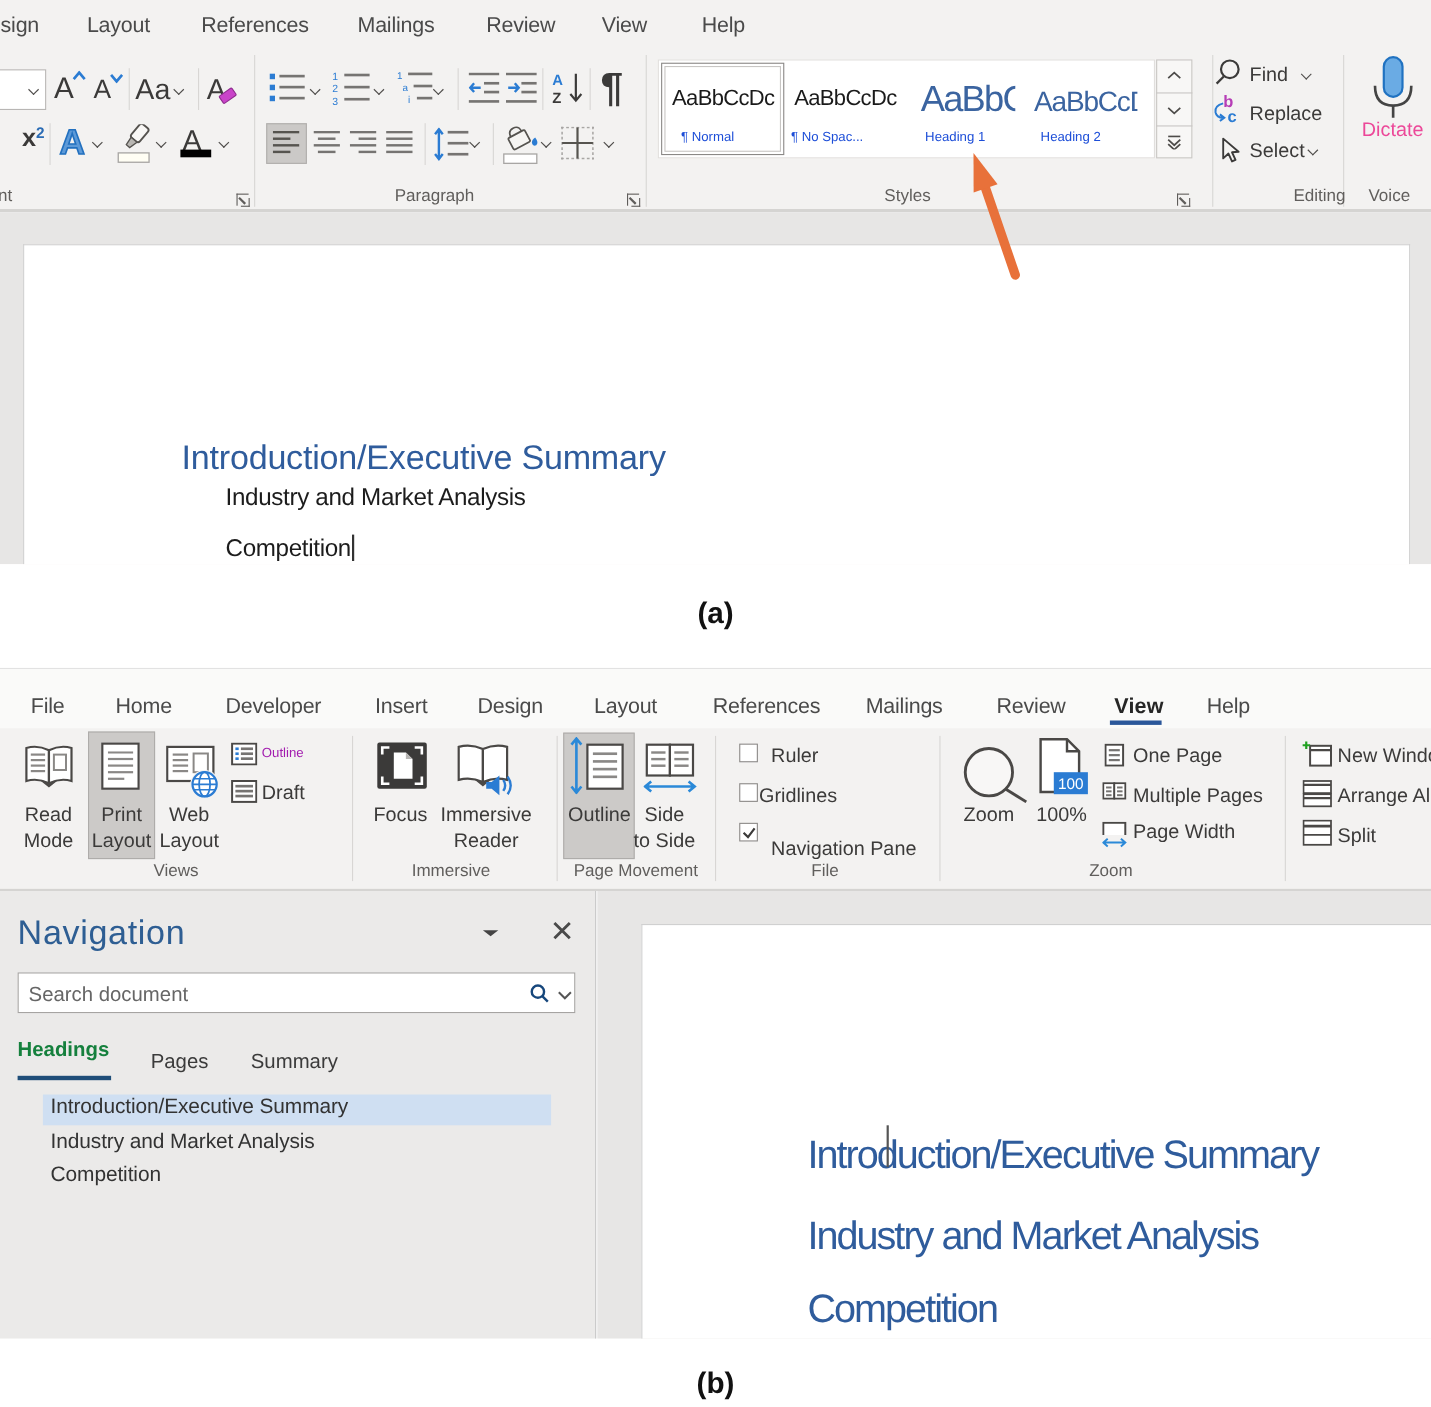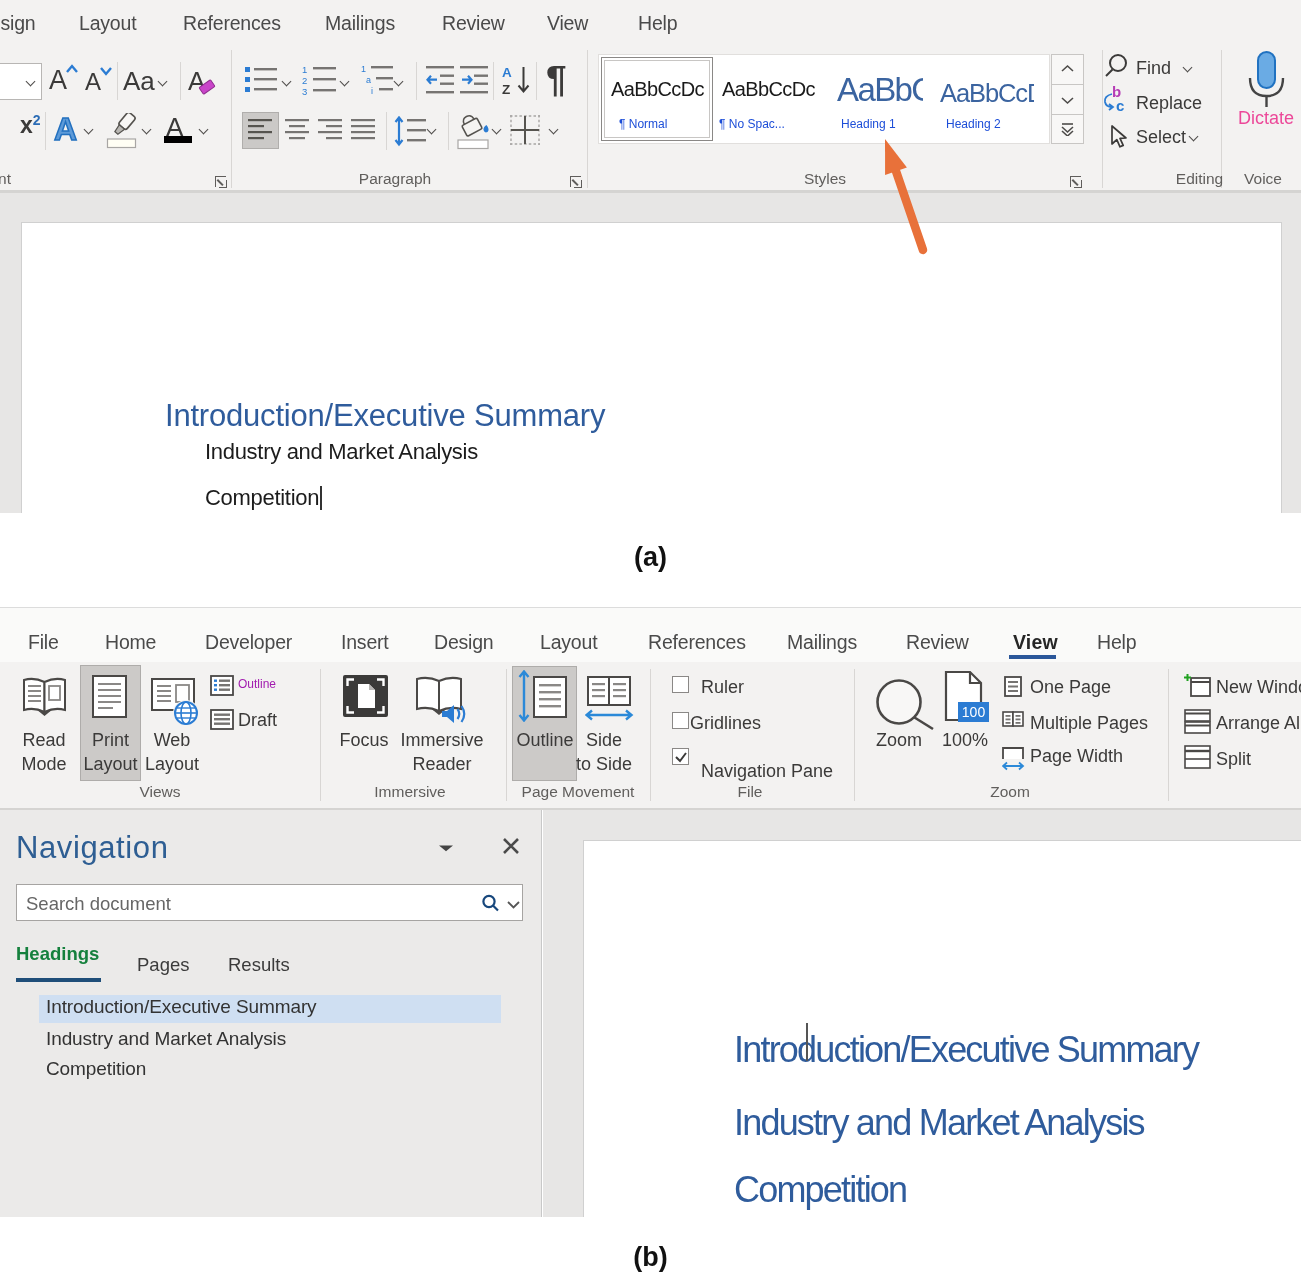--- a/index.html
+++ b/index.html
@@ -487,21 +487,21 @@
   <svg class="abs" style="left:481px;top:287px" width="20" height="19">
         <circle cx="8" cy="7.5" r="5.6" fill="none" stroke="#17477c" stroke-width="2.2"></circle>
         <line x1="12" y1="11.5" x2="17" y2="16.5" stroke="#17477c" stroke-width="2.2"></line>
       </svg>
   <svg class="abs" style="left:506px;top:293px" width="15" height="9">
         <path d="M2 2 L7.5 7.5 L13 2" stroke="#555" stroke-width="1.8" fill="none"></path>
       </svg>
   <div class="txt" style="left:16px;top:336px;font-size:18.5px;font-weight:bold;color:#15803d">Headings</div>
   <div class="abs" style="left:16px;top:371px;width:85px;height:4px;background:#1f4e79"></div>
   <div class="txt" style="left:137px;top:347px;font-size:18.5px;color:#3b3b3b">Pages</div>
-  <div class="txt" style="left:228px;top:347px;font-size:18.5px;color:#3b3b3b">Results</div>
+  <div class="txt" style="left:228px;top:347px;font-size:18.5px;color:#3b3b3b">Summary</div>
   <div class="abs" style="left:39px;top:388px;width:462px;height:28px;background:#cfdff2"></div>
   <div class="txt" style="left:46px;top:389px;font-size:19px;color:#333;letter-spacing:-0.1px">Introduction/Executive Summary</div>
   <div class="txt" style="left:46px;top:421px;font-size:19px;color:#333;letter-spacing:-0.1px">Industry and Market Analysis</div>
   <div class="txt" style="left:46px;top:451px;font-size:19px;color:#333;letter-spacing:-0.1px">Competition</div>
 
   <div class="txt" style="left:734px;top:422px;font-size:36px;color:#2f5c9c;letter-spacing:-1.8px">Introduction/Executive Summary</div>
   <div class="txt" style="left:734px;top:495px;font-size:36px;color:#2f5c9c;letter-spacing:-1.8px">Industry and Market Analysis</div>
   <div class="txt" style="left:734px;top:562px;font-size:36px;color:#2f5c9c;letter-spacing:-1.8px">Competition</div>
   <div class="abs" style="left:806px;top:416px;width:1.5px;height:38px;background:#555"></div>
 </div>

